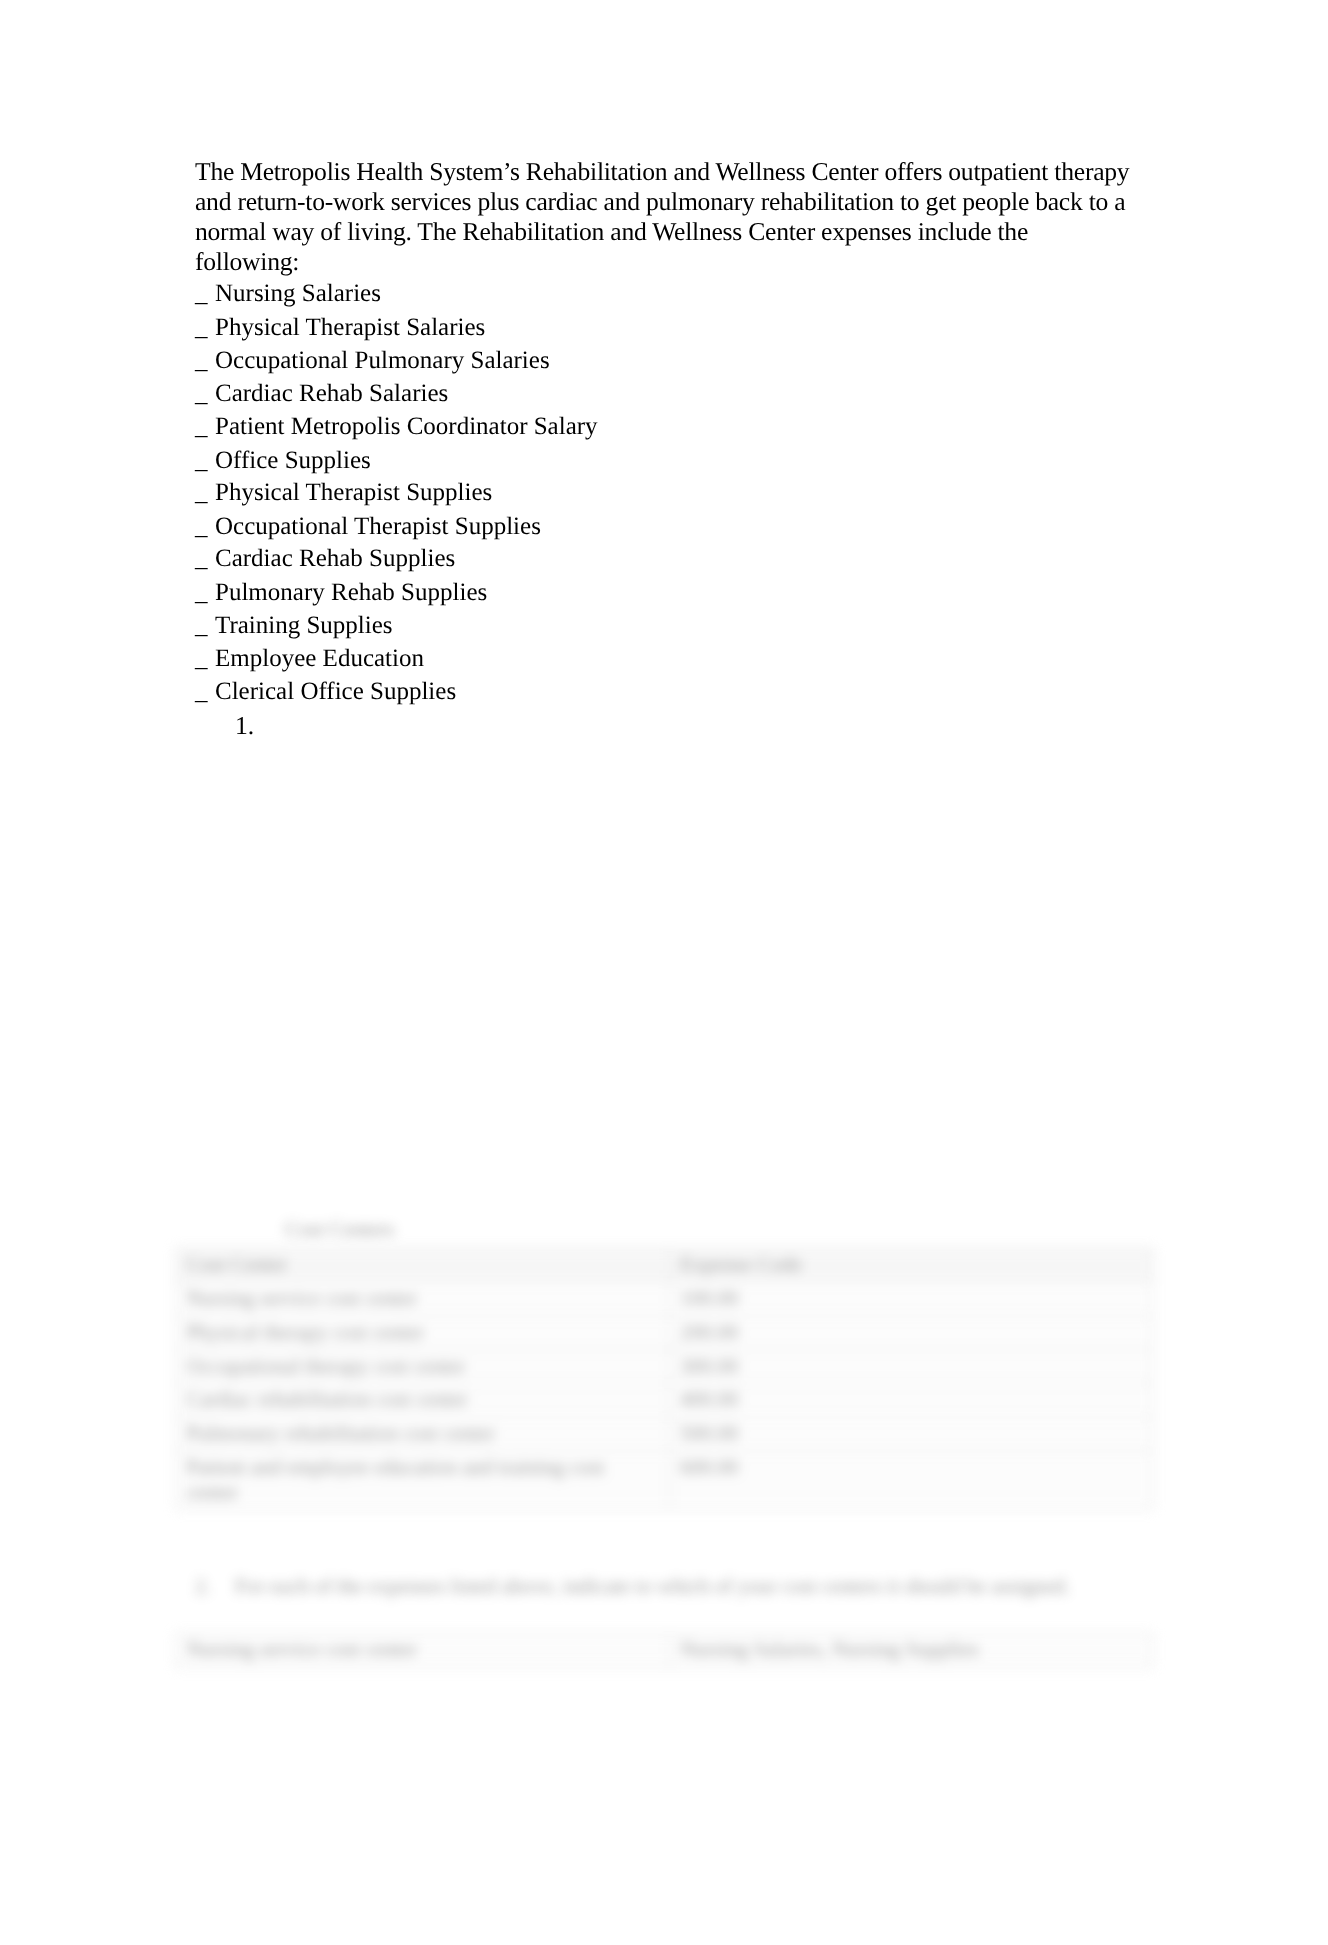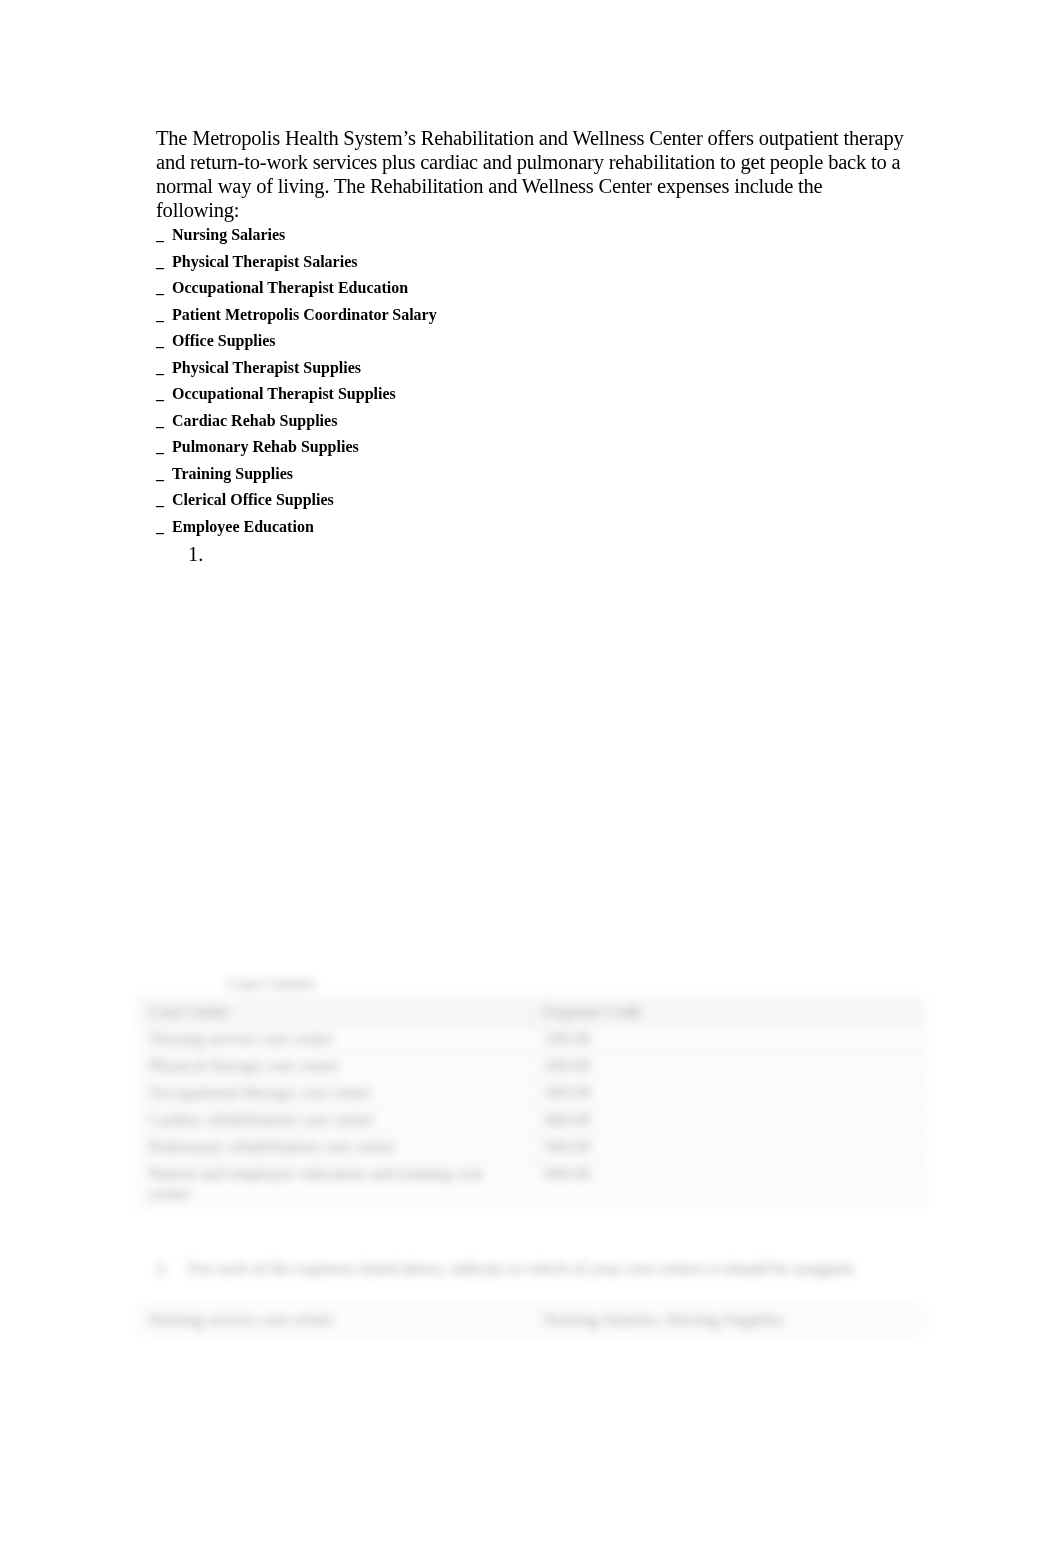--- a/index.html
+++ b/index.html
@@ -33,24 +33,23 @@
     text-align: left;
     margin: 0;
     letter-spacing: -0.01em;
   }
   .expense-list {
     list-style: none;
     margin: 0;
     padding: 0;
   }
   .expense-list li {
-    font-size: 16px;
+    font-size: 20px;
     line-height: 26.5px;
     white-space: nowrap;
-    font-weight: bold;
   }
   .bullet-mark {
     display: inline-block;
     width: 16px;
   }
   .numbered-list {
     margin: 0;
     padding: 0;
     list-style: none;
   }
@@ -139,30 +138,31 @@
 
 <div class="page">
 
   <div class="content">
 
     <p class="intro-paragraph">The Metropolis Health System’s Rehabilitation and Wellness Center offers outpatient therapy and return-to-work services plus cardiac and pulmonary rehabilitation to get people back to a normal way of living. The Rehabilitation and Wellness Center expenses include the following:</p>
 
     <ul class="expense-list">
       <li><span class="bullet-mark">_</span><span>Nursing Salaries</span></li>
       <li><span class="bullet-mark">_</span><span>Physical Therapist Salaries</span></li>
-      <li><span class="bullet-mark">_</span><span>Occupational Therapist Education</span></li>
+      <li><span class="bullet-mark">_</span><span>Occupational Pulmonary Salaries</span></li>
+      <li><span class="bullet-mark">_</span><span>Cardiac Rehab Salaries</span></li>
       <li><span class="bullet-mark">_</span><span>Patient Metropolis Coordinator Salary</span></li>
       <li><span class="bullet-mark">_</span><span>Office Supplies</span></li>
       <li><span class="bullet-mark">_</span><span>Physical Therapist Supplies</span></li>
       <li><span class="bullet-mark">_</span><span>Occupational Therapist Supplies</span></li>
       <li><span class="bullet-mark">_</span><span>Cardiac Rehab Supplies</span></li>
       <li><span class="bullet-mark">_</span><span>Pulmonary Rehab Supplies</span></li>
       <li><span class="bullet-mark">_</span><span>Training Supplies</span></li>
+      <li><span class="bullet-mark">_</span><span>Employee Education</span></li>
       <li><span class="bullet-mark">_</span><span>Clerical Office Supplies</span></li>
-      <li><span class="bullet-mark">_</span><span>Employee Education</span></li>
     </ul>
 
     <ol class="numbered-list">
       <li class="numbered-item">
         <span class="num">1.</span>
       </li>
     </ol>
 
   </div>
 

